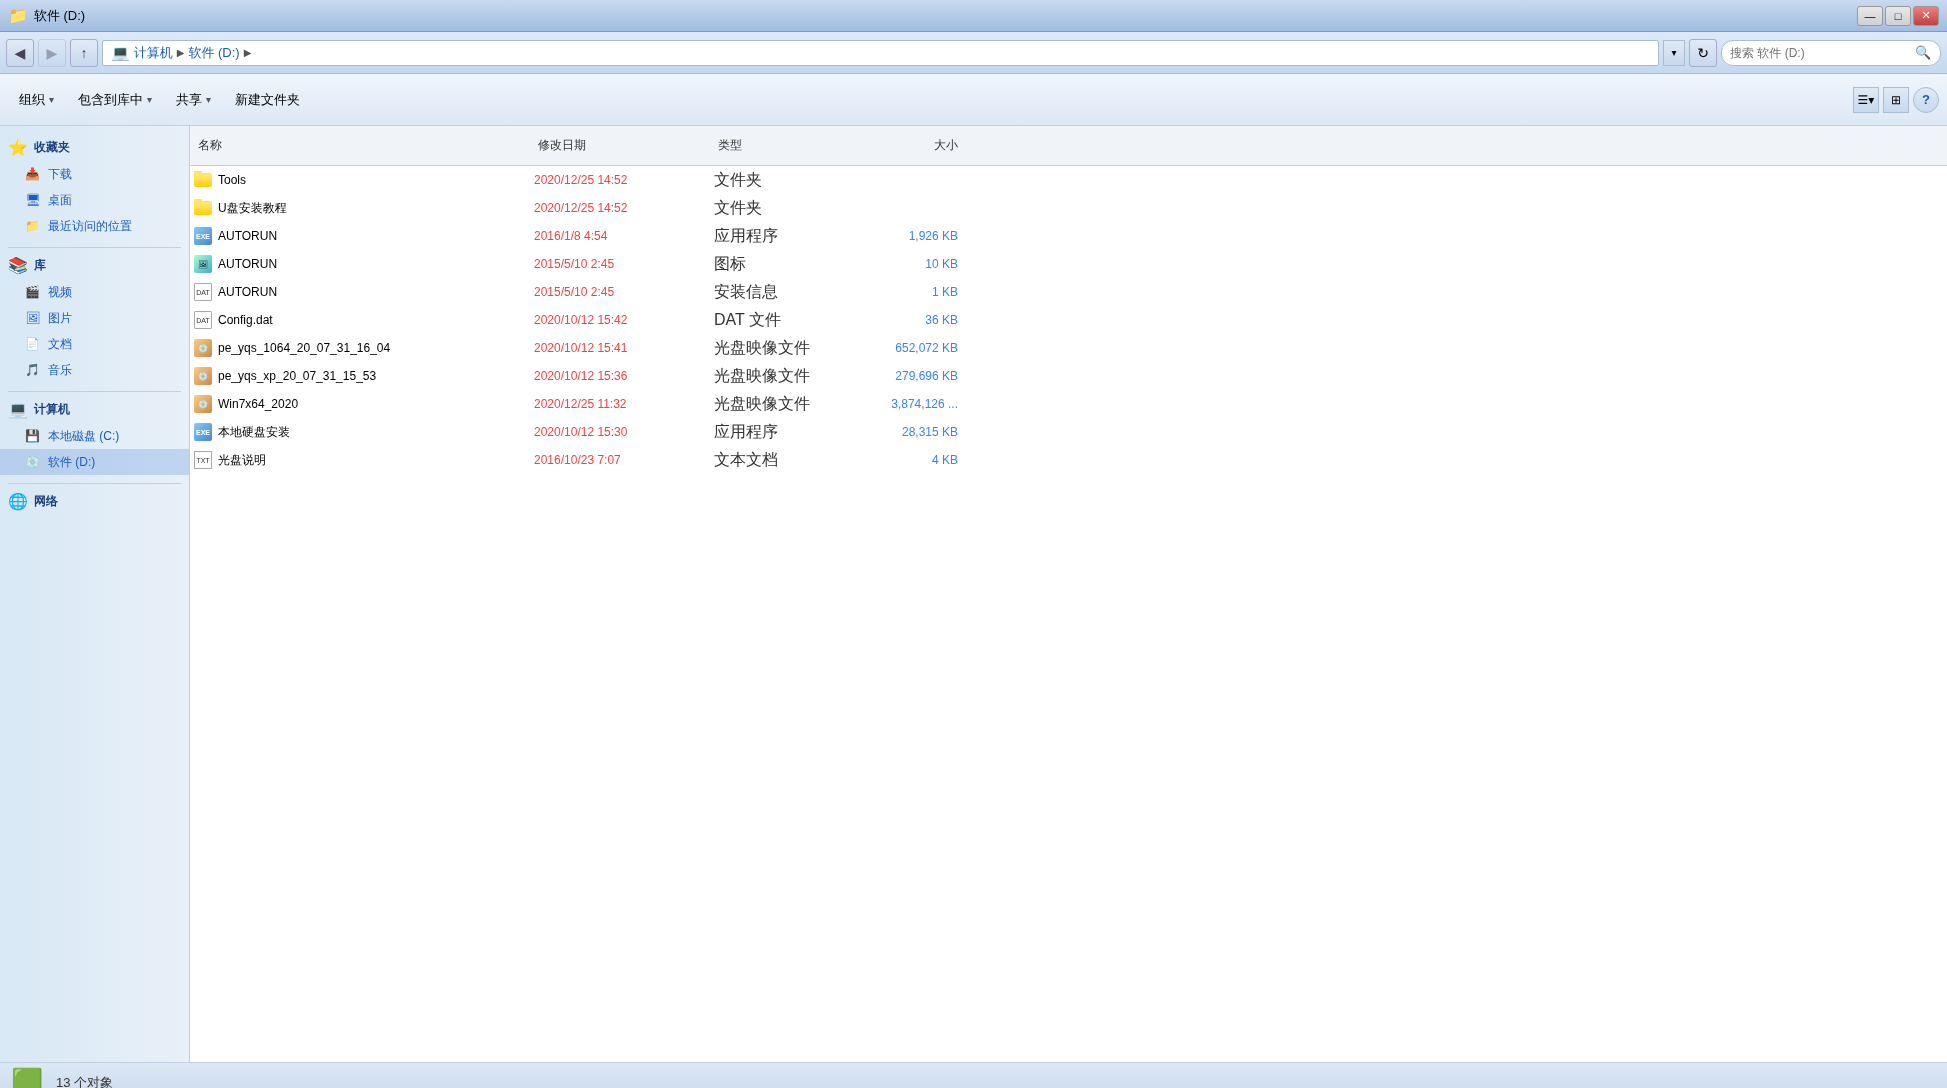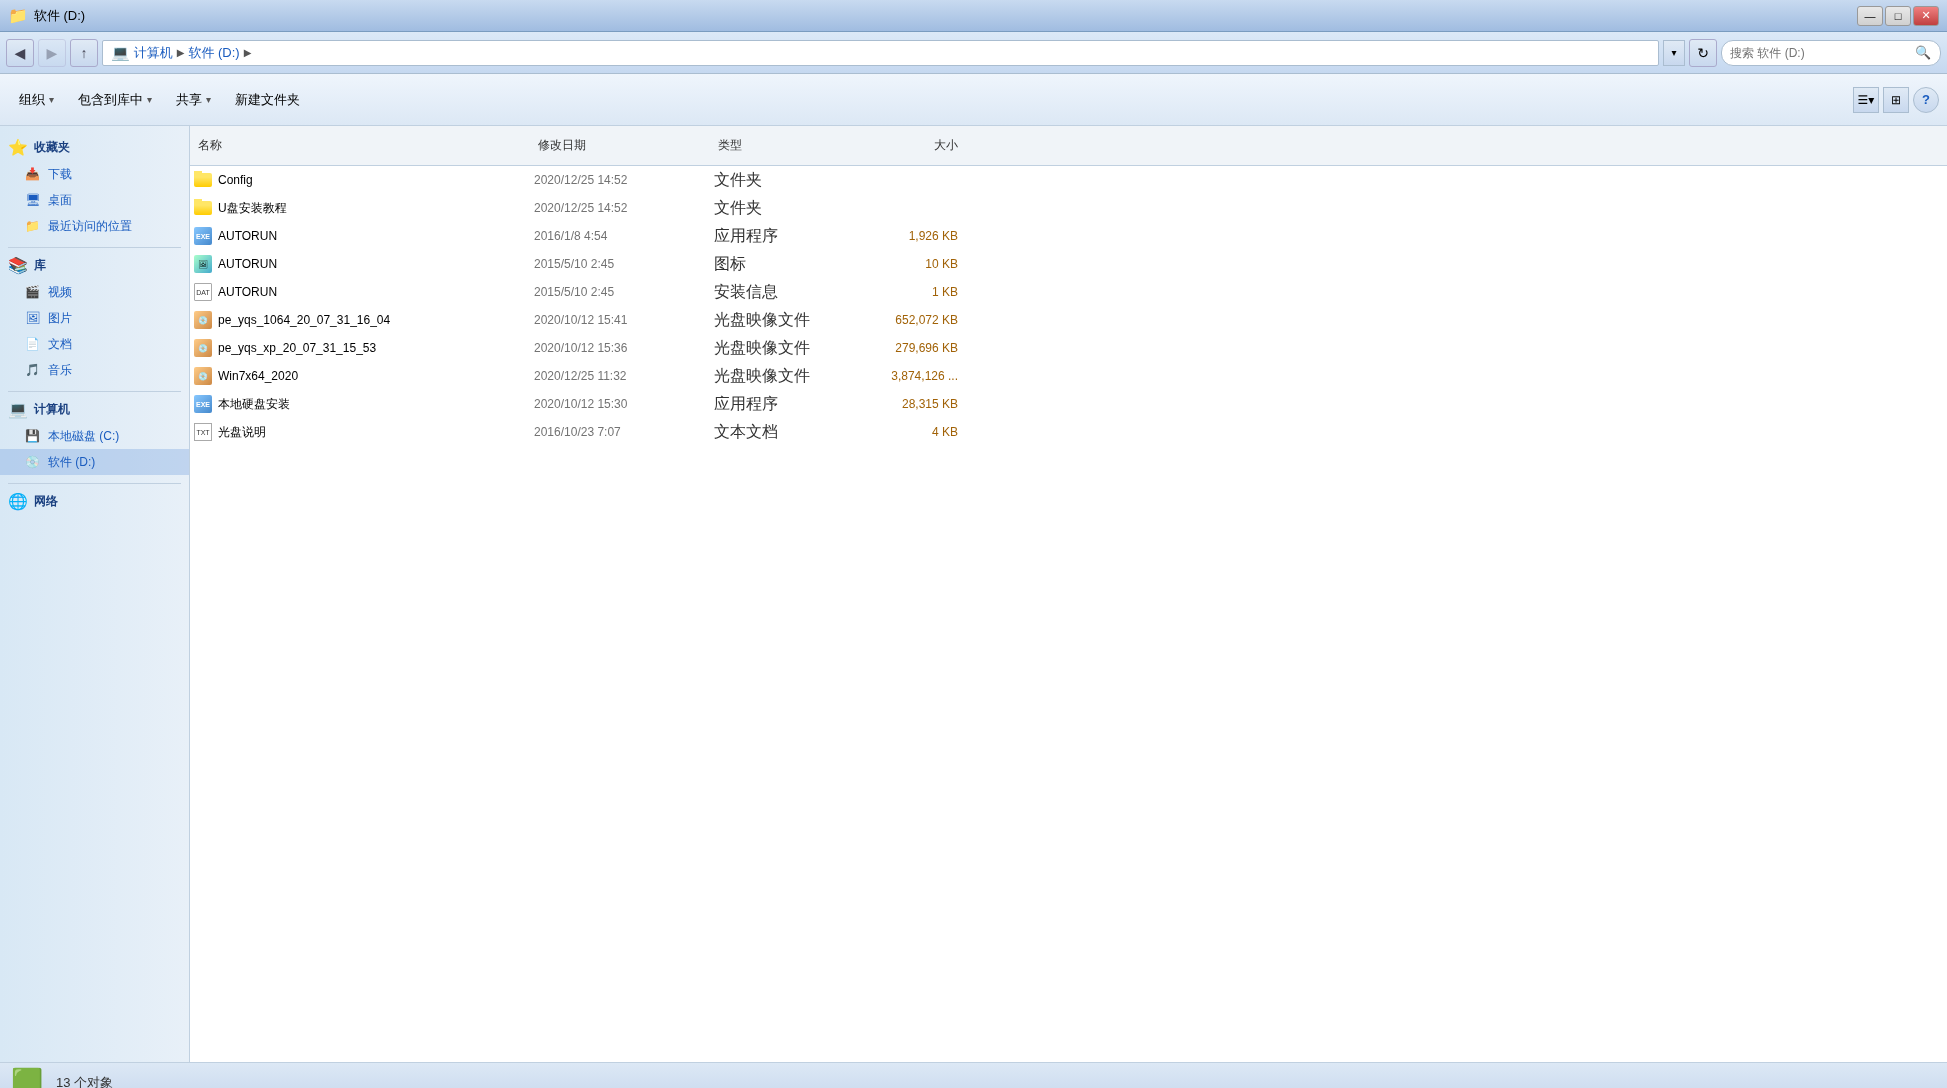--- a/index.html
+++ b/index.html
@@ -310,32 +310,32 @@
       display: flex;
       align-items: center;
       gap: 6px;
       font-size: 12px;
       overflow: hidden;
       white-space: nowrap;
     }
     .file-col-date {
       width: 180px;
       font-size: 12px;
-      color: #737373;
+      color: #ef4444;
       white-space: nowrap;
     }
     .file-col-type {
       width: 130px;
       font-size: 16px;
       color: #333;
     }
     .file-col-size {
       width: 130px;
       font-size: 12px;
-      color: #a16207;
+      color: #3b82f6;
       text-align: right;
       padding-right: 16px;
     }
 
     
     .status-bar {
       height: 40px;
       background: linear-gradient(to bottom, #dce8f5 0%, #c8d8ee 100%);
       border-top: 1px solid #c0d0e0;
       display: flex;
@@ -519,21 +519,21 @@
     </div>
 
     <div class="file-list" id="file-list">
     <div class="file-row">
     <div class="file-col-name">
       <span class="file-icon">
               <span style="display:inline-block;width:18px;height:14px;background:linear-gradient(to bottom,#ffe666 30%,#ffcc00 100%);border-radius:0 2px 2px 2px;position:relative;">
                 <span style="position:absolute;top:-4px;left:0;width:8px;height:4px;background:#ffe666;border-radius:2px 2px 0 0;display:block;"></span>
               </span>
             </span>
-      <span>Config</span>
+      <span>Tools</span>
     </div>
     <div class="file-col-date">2020/12/25 14:52</div>
     <div class="file-col-type">文件夹</div>
     <div class="file-col-size"></div>
   </div>
         <div class="file-row">
     <div class="file-col-name">
       <span class="file-icon">
               <span style="display:inline-block;width:18px;height:14px;background:linear-gradient(to bottom,#ffe666 30%,#ffcc00 100%);border-radius:0 2px 2px 2px;position:relative;">
                 <span style="position:absolute;top:-4px;left:0;width:8px;height:4px;background:#ffe666;border-radius:2px 2px 0 0;display:block;"></span>
@@ -574,20 +574,31 @@
             </span>
       <span>AUTORUN</span>
     </div>
     <div class="file-col-date">2015/5/10 2:45</div>
     <div class="file-col-type">安装信息</div>
     <div class="file-col-size">1 KB</div>
   </div>
         <div class="file-row">
     <div class="file-col-name">
       <span class="file-icon">
+              <span style="display:inline-flex;width:18px;height:18px;background:white;border:1px solid #aaa;border-radius:1px;align-items:center;justify-content:center;font-size:7px;color:#333;">DAT</span>
+            </span>
+      <span>Config.dat</span>
+    </div>
+    <div class="file-col-date">2020/10/12 15:42</div>
+    <div class="file-col-type">DAT 文件</div>
+    <div class="file-col-size">36 KB</div>
+  </div>
+        <div class="file-row">
+    <div class="file-col-name">
+      <span class="file-icon">
               <span style="display:inline-flex;width:18px;height:18px;background:linear-gradient(135deg,#ffcc88,#cc8844);border-radius:2px;align-items:center;justify-content:center;font-size:8px;">💿</span>
             </span>
       <span>pe_yqs_1064_20_07_31_16_04</span>
     </div>
     <div class="file-col-date">2020/10/12 15:41</div>
     <div class="file-col-type">光盘映像文件</div>
     <div class="file-col-size">652,072 KB</div>
   </div>
         <div class="file-row">
     <div class="file-col-name">

